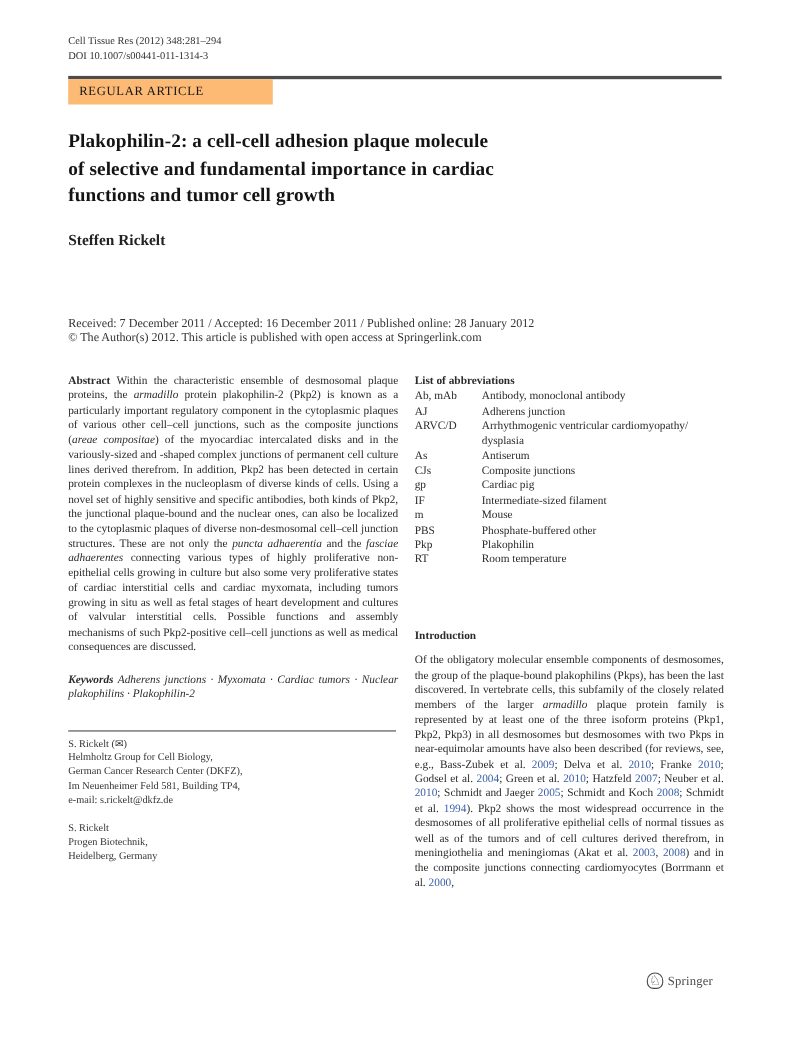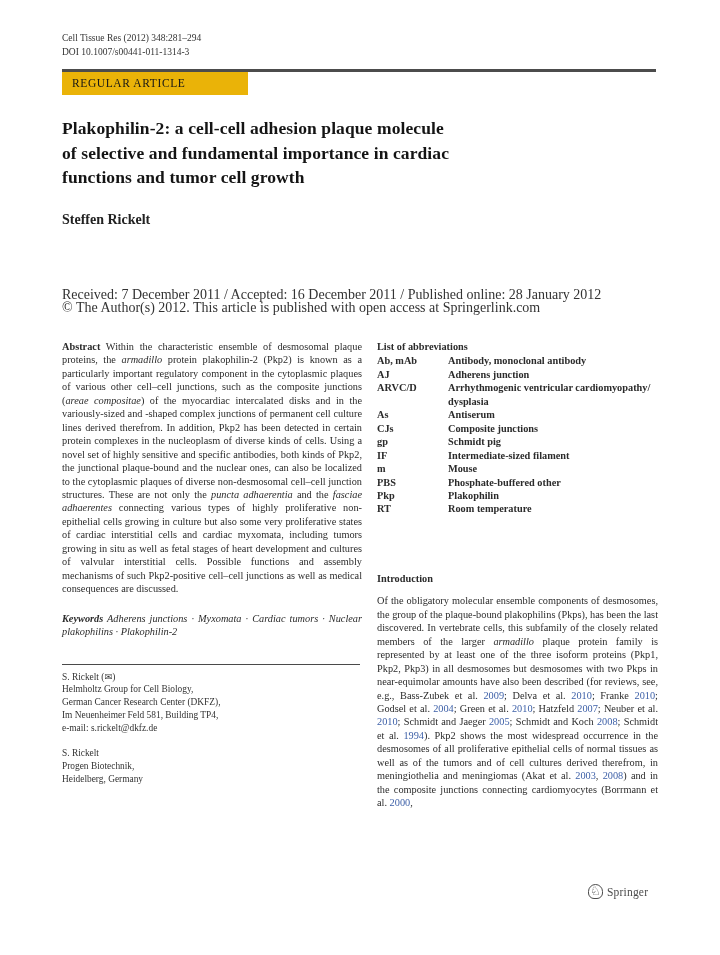--- a/index.html
+++ b/index.html
@@ -4,52 +4,52 @@
 <style>
   html,body{margin:0;padding:0;background:#ffffff;}
   .page{
     position:relative;width:720px;height:955px;background:#ffffff;overflow:hidden;
     font-family:"Liberation Serif","DejaVu Serif",serif;color:#2b2b2b;
   }
   
   .jheader{position:absolute;left:62px;top:31px;font-size:9.5px;line-height:14px;color:#333;}
   .rule{position:absolute;left:62px;top:69px;width:594px;height:2.5px;background:#4c4c4c;}
   .type-box{
-    position:absolute;left:62px;top:71.5px;width:176px;height:23px;background:#eab308;
+    position:absolute;left:62px;top:71.5px;width:176px;height:23px;background:#fdba74;
     font-size:11.5px;letter-spacing:0.6px;line-height:23px;padding-left:10px;color:#161616;
     font-family:"Liberation Serif","DejaVu Serif",serif;
   }
   
   .title{position:absolute;left:62px;top:116px;margin:0;font-size:17.5px;font-weight:bold;
     line-height:24.5px;color:#141414;letter-spacing:0.1px;}
   .title .tline{display:block;}
   .author{position:absolute;left:62px;top:212px;font-size:14px;font-weight:bold;color:#222;}
   
-  .dates{position:absolute;left:62px;top:288px;font-size:14px;line-height:13px;color:#333;}
+  .dates{position:absolute;left:62px;top:288px;font-size:11px;line-height:13px;color:#333;}
   
   .cols{position:absolute;left:62px;top:340px;width:596px;display:flex;gap:15px;}
   .col{min-width:0;}
   .col.left{width:300px;}
   .col.right{width:281px;}
   .body{font-size:10.3px;line-height:13.45px;color:#2b2b2b;}
   .jpara{margin:0;text-align:justify;}
   .inline-head{font-weight:bold;}
   .it{font-style:italic;}
   .cite{color:#3c5fa7;cursor:pointer;}
   .keywords{margin:16px 0 0 0;font-style:italic;}
   .keywords b{font-weight:bold;}
   
   .footnote{margin-top:25px;}
   .fn-rule{width:298px;height:1px;background:#4a4a4a;margin-bottom:6px;}
   .fn-addr{font-size:9.4px;line-height:12.9px;color:#333;}
   .fn-addr.second{margin-top:12px;}
   
   .bold{font-weight:bold;}
   .abbr{margin-top:1px;}
-  .abbr-row{display:grid;grid-template-columns:55px 1fr;column-gap:16px;font-weight:bold;}
+  .abbr-row{display:grid;grid-template-columns:55px 1fr;column-gap:6px;}
   .abbr-term,.abbr-def{font-size:10.3px;line-height:13.45px;}
   .intro-head{margin-top:56px;}
   .intro-para{margin-top:9px;}
   
   .springer{position:absolute;left:588px;top:884px;display:flex;align-items:center;gap:4px;color:#4a4a4a;}
   .sp-icon{font-size:12px;line-height:13px;border:1px solid #4a4a4a;border-radius:50% 50% 40% 40%;
     width:13px;height:13px;display:inline-flex;align-items:center;justify-content:center;overflow:hidden;}
   .sp-text{font-size:11.5px;font-weight:400;letter-spacing:0.2px;font-family:"Liberation Serif","DejaVu Serif",serif;}
 </style>
 </head>
@@ -129,21 +129,21 @@
             <span class="abbr-def">Antiserum</span>
           </div>
 
           <div class="abbr-row">
             <span class="abbr-term">CJs</span>
             <span class="abbr-def">Composite junctions</span>
           </div>
 
           <div class="abbr-row">
             <span class="abbr-term">gp</span>
-            <span class="abbr-def">Schmidt pig</span>
+            <span class="abbr-def">Cardiac pig</span>
           </div>
 
           <div class="abbr-row">
             <span class="abbr-term">IF</span>
             <span class="abbr-def">Intermediate-sized filament</span>
           </div>
 
           <div class="abbr-row">
             <span class="abbr-term">m</span>
             <span class="abbr-def">Mouse</span>

